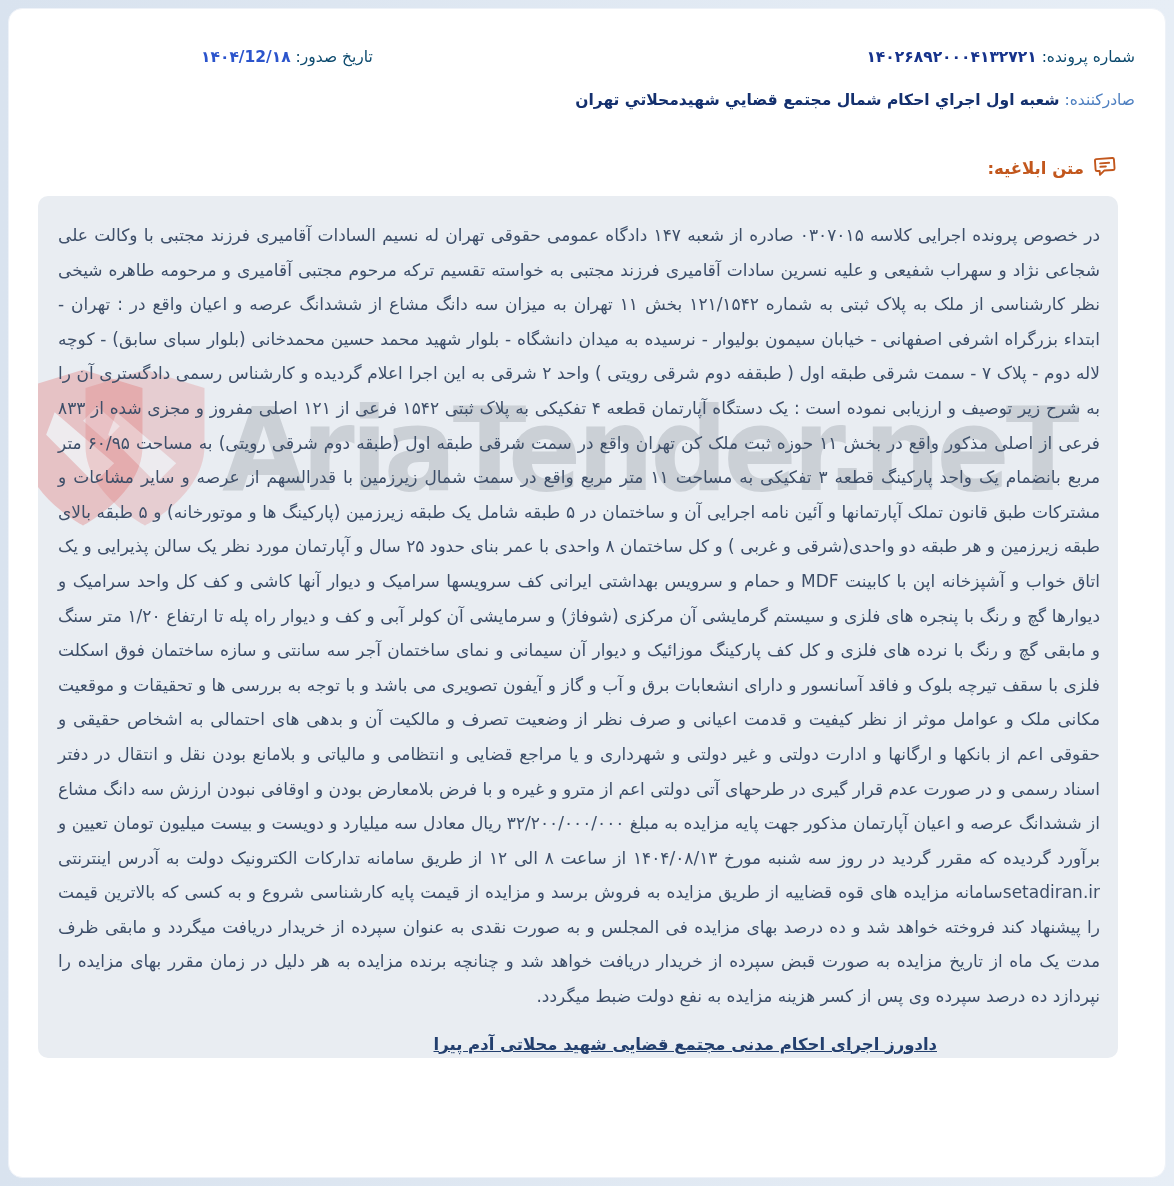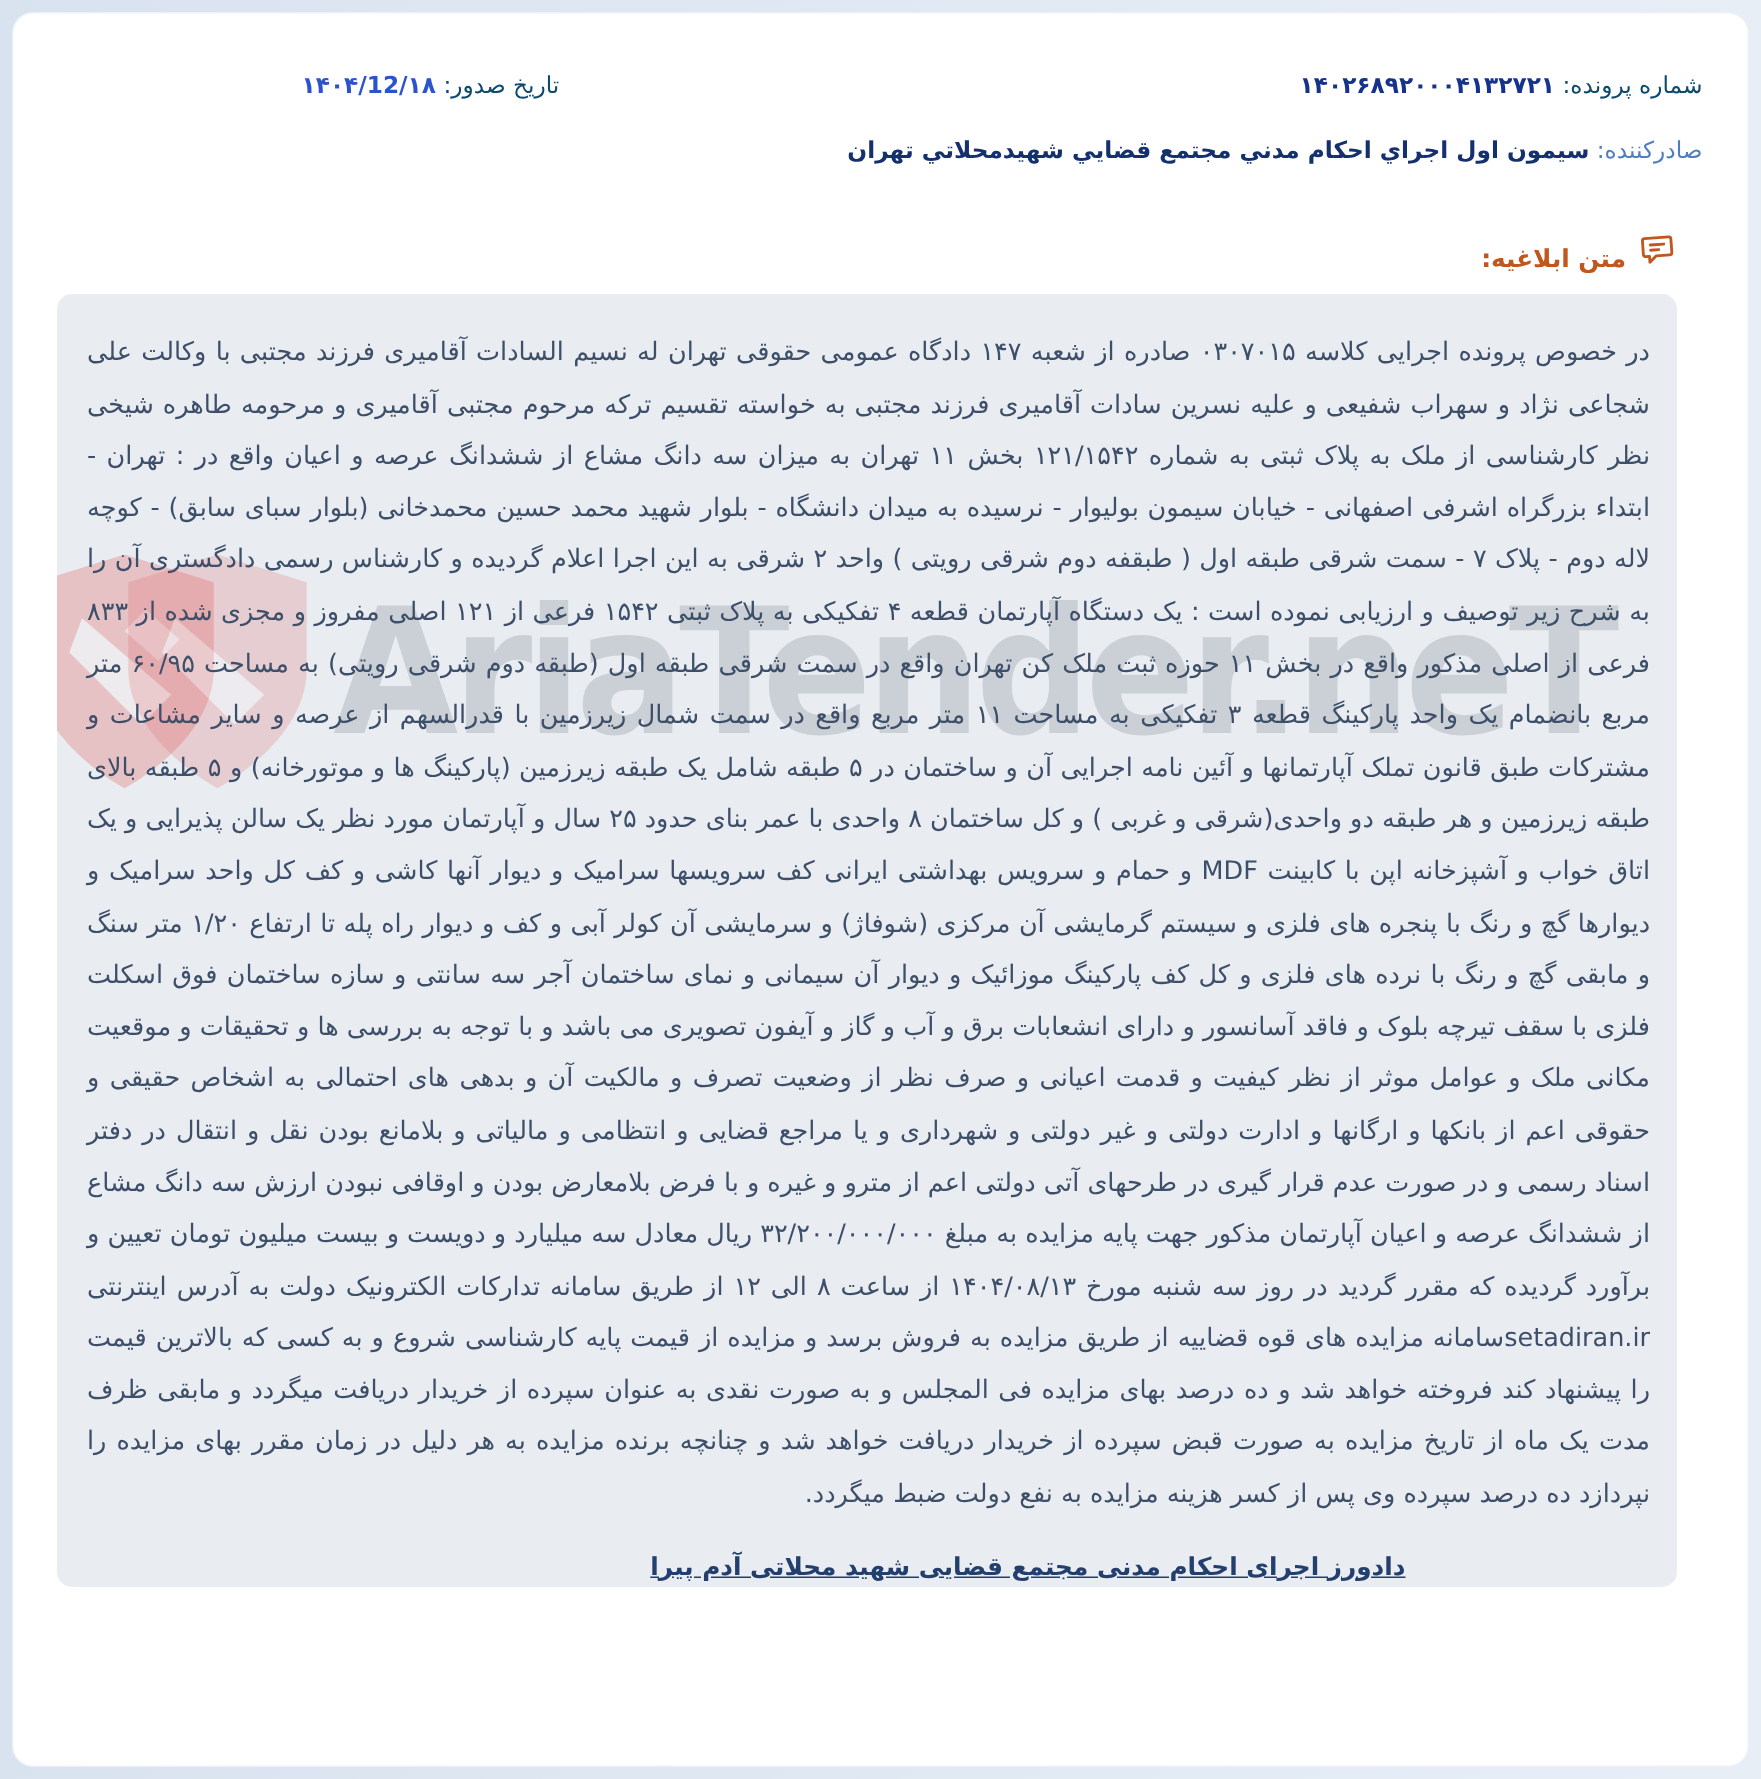--- a/index.html
+++ b/index.html
@@ -30,21 +30,21 @@
   .field .val { color:#16338c; font-weight:bold; }
   .field .val.bright { color:#2b54cc; }
   .single-row {
     padding:0 30px; margin-top:19px;
     font-size:15.5px; line-height:24px; text-align:right;
   }
   .single-row .lbl { color:#4d7fc0; }
   .single-row .val { color:#14306e; font-weight:bold; }
   
   .notice-title-row {
-    display:flex; align-items:flex-end; gap:9px;
+    display:flex; align-items:center; gap:9px;
     margin:42px 48px 14px 0;
     color:#c2571d; font-size:16.5px; font-weight:bold;
   }
   .note-ic { flex:0 0 auto; transform:rotate(-4deg); }
   
   .body-panel {
     position:relative;
     margin:0 47px;
     width:1080px; height:862px;
     background:#e9edf2;
@@ -95,21 +95,21 @@
         <span class="val">۱۴۰۲۶۸۹۲۰۰۰۴۱۳۲۷۲۱</span>
       </span>
       <span class="field">
         <span class="lbl">تاریخ صدور:</span>
         <span class="val bright">۱۴۰۴/12/۱۸</span>
       </span>
     </div>
 
     <div class="single-row">
       <span class="lbl">صادرکننده:</span>
-      <span class="val">سیمون اول اجراي احكام مدني مجتمع قضايي شهيدمحلاتي تهران</span>
+      <span class="val">شعبه اول اجراي احكام شمال مجتمع قضايي شهيدمحلاتي تهران</span>
     </div>
 
 
     <div class="notice-title-row">
       <span class="note-ic">
         <svg width="24" height="24" viewBox="0 0 24 24" fill="none">
           <path d="M4 4.5 h16 a1.5 1.5 0 0 1 1.5 1.5 v9 a1.5 1.5 0 0 1 -1.5 1.5 h-9 l-4.5 4 v-4 h-2.5 a1.5 1.5 0 0 1 -1.5 -1.5 v-9 a1.5 1.5 0 0 1 1.5 -1.5 z" stroke="#c2571d" stroke-width="1.9" stroke-linejoin="round"></path>
           <path d="M7.5 9 h9 M7.5 12.5 h5.5" stroke="#c2571d" stroke-width="1.9" stroke-linecap="round"></path>
         </svg>
       </span>

